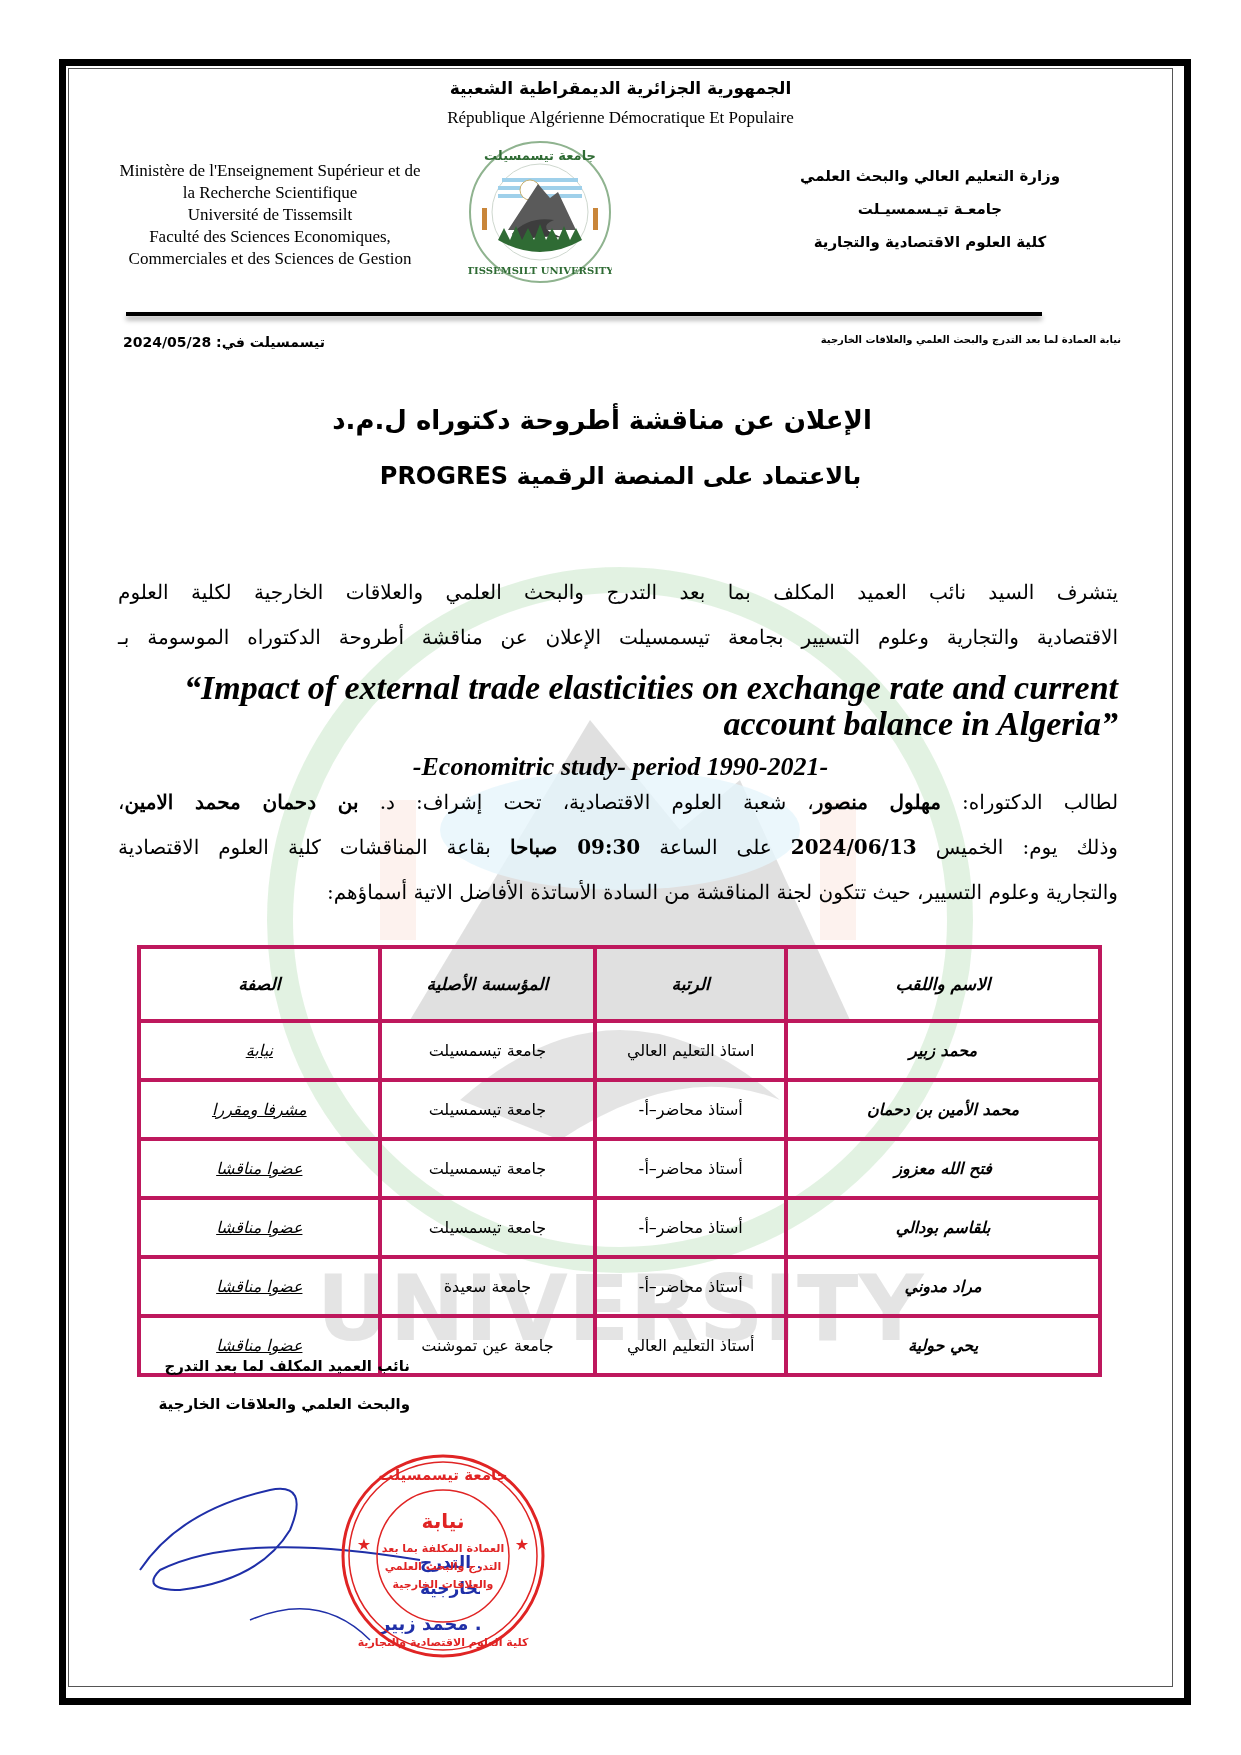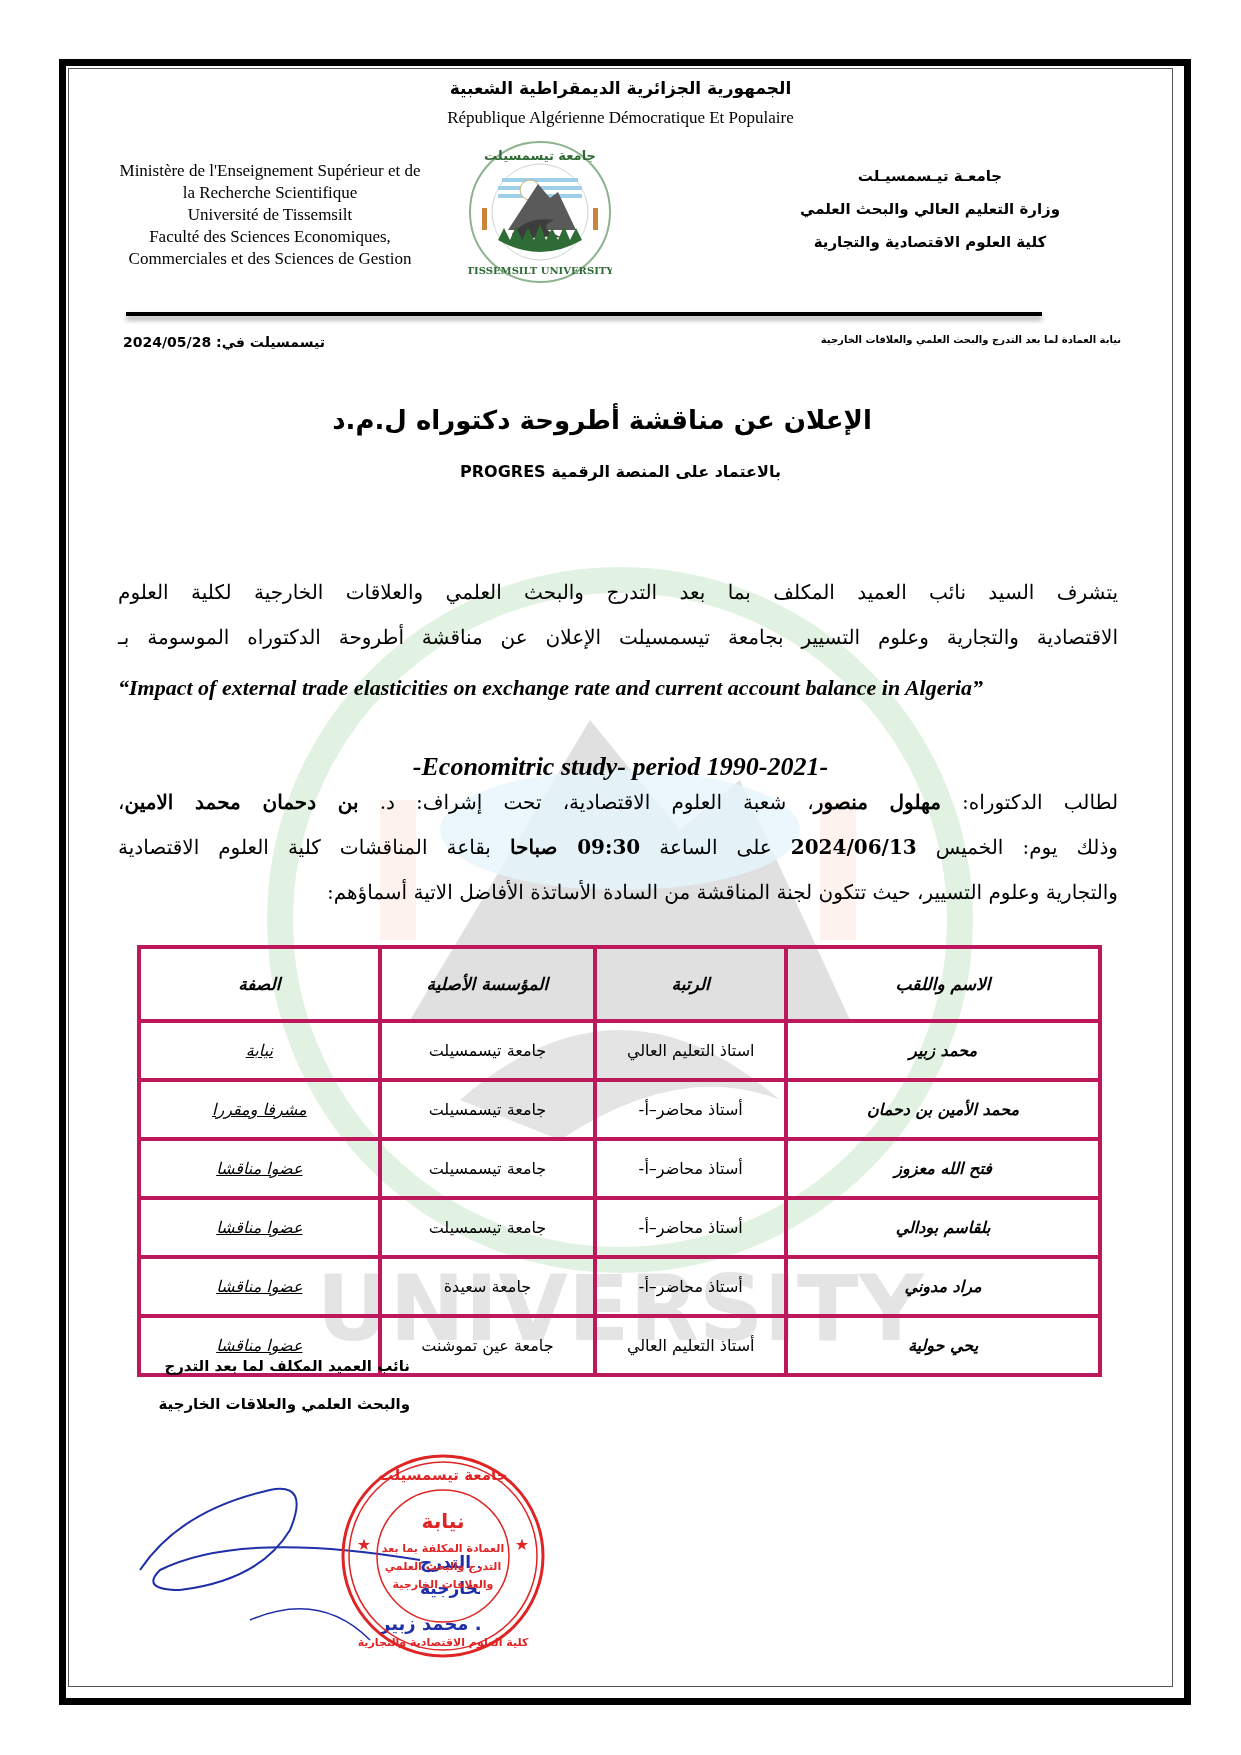--- a/index.html
+++ b/index.html
@@ -24,26 +24,26 @@
   .right-block { left: 780px; width: 300px; top: 160px; font-family: "DejaVu Sans", sans-serif; font-size: 15px; font-weight: bold; line-height: 33px; text-align: center; }
 
   .logo { left: 468px; top: 138px; width: 144px; height: 148px; }
 
   .sep { left: 126px; top: 312px; width: 916px; height: 4px; background: #000; box-shadow: 0 4px 5px rgba(0,0,0,0.35); }
 
   .office { right: 120px; top: 334px; font-family: "DejaVu Sans", sans-serif; font-size: 10px; font-weight: bold; }
   .date-line { left: 123px; top: 334px; font-family: "DejaVu Sans", sans-serif; font-size: 14px; font-weight: bold; }
 
   .title1 { left: 0; width: 1204px; top: 405px; font-family: "DejaVu Sans", sans-serif; font-size: 26px; font-weight: bold; }
-  .title2 { left: 0; width: 1241px; top: 462px; font-family: "DejaVu Sans", sans-serif; font-size: 16px; font-weight: bold; }
+  .title2 { left: 0; width: 1241px; top: 462px; font-family: "DejaVu Sans", sans-serif; font-size: 24px; font-weight: bold; }
 
   .para { left: 118px; width: 1000px; font-family: "DejaVu Serif", serif; font-size: 20px; text-align: justify; text-align-last: justify; }
   .p1 { top: 580px; }
   .p2 { top: 625px; }
-  .thesis { left: 118px; width: 1000px; top: 670px; font-family: "Liberation Serif", serif; font-style: italic; font-weight: bold; font-size: 22px; text-align: left; line-height: 36px; }
+  .thesis { left: 118px; width: 1000px; top: 670px; font-family: "Liberation Serif", serif; font-style: italic; font-weight: bold; font-size: 34px; text-align: right; line-height: 36px; }
   .study { left: 0; width: 1241px; top: 752px; font-family: "Liberation Serif", serif; font-style: italic; font-weight: bold; font-size: 26px; text-align: center; }
   .p3 { top: 790px; }
   .p4 { top: 835px; }
   .p5 { top: 880px; text-align-last: right; }
   .bold { font-weight: bold; }
 
   table.jury { position: absolute; left: 137px; top: 945px; width: 965px; border-collapse: collapse; direction: rtl;
                font-family: "DejaVu Sans", sans-serif; }
   table.jury th, table.jury td { border: 4px solid #be185d; text-align: center; vertical-align: middle; }
   table.jury th { height: 68px; font-size: 17px; font-style: italic; font-weight: bold; }
@@ -93,22 +93,22 @@
   <path d="M40 92 L70 46 L82 60 L90 54 L108 92 Z" fill="#5a5a5a"></path>
   <path d="M44 96 Q60 78 86 82 Q66 90 96 100 Q70 96 52 104 Z" fill="#3d3d3d"></path>
   <path d="M30 102 L36 90 L42 102 L48 88 L54 102 L60 90 L66 102 L72 86 L78 102 L84 90 L90 102 L96 88 L102 102 L108 90 L114 102 Q72 126 30 102 Z" fill="#2f6b34"></path>
   <rect x="14" y="70" width="5" height="22" fill="#c9863a"></rect>
   <rect x="125" y="70" width="5" height="22" fill="#c9863a"></rect>
   <text x="72" y="22" text-anchor="middle" font-size="13" font-family="DejaVu Sans, sans-serif" font-weight="bold" fill="#2f6b34">جامعة تيسمسيلت</text>
   <text x="72" y="136" text-anchor="middle" font-size="10" font-family="DejaVu Serif, serif" font-weight="bold" fill="#2f6b34">TISSEMSILT UNIVERSITY</text>
 </svg>
 
 <div class="abs right-block rtl">
+  <div>وزارة التعليم العالي والبحث العلمي</div>
   <div>جامعـة تيـسمسيـلت</div>
-  <div>وزارة التعليم العالي والبحث العلمي</div>
   <div>كلية العلوم الاقتصادية والتجارية</div>
 </div>
 
 <div class="abs sep"></div>
 
 <div class="abs office rtl">نيابة العمادة لما بعد التدرج والبحث العلمي والعلاقات الخارجية</div>
 <div class="abs date-line rtl">
   <span>تيسمسيلت في:</span>
   <span>2024/05/28</span>
 </div>

